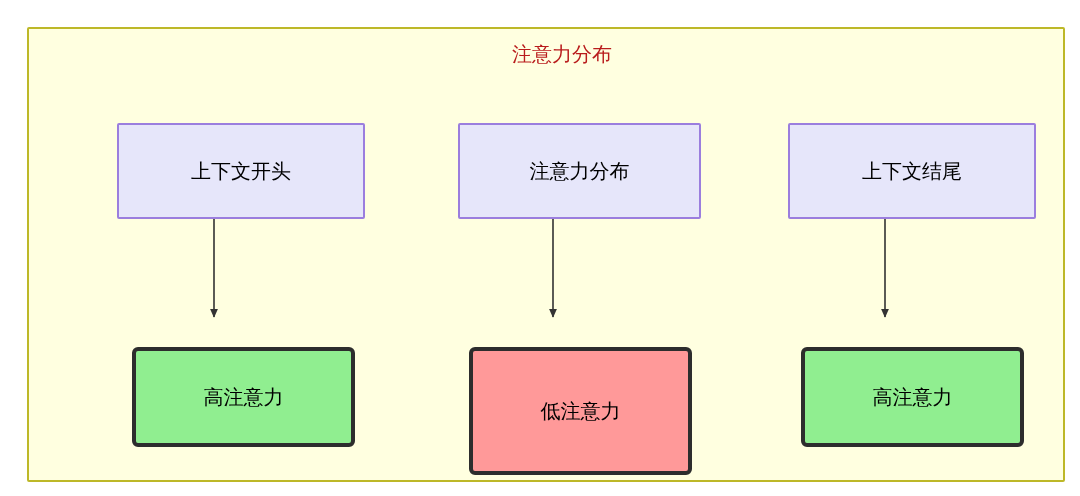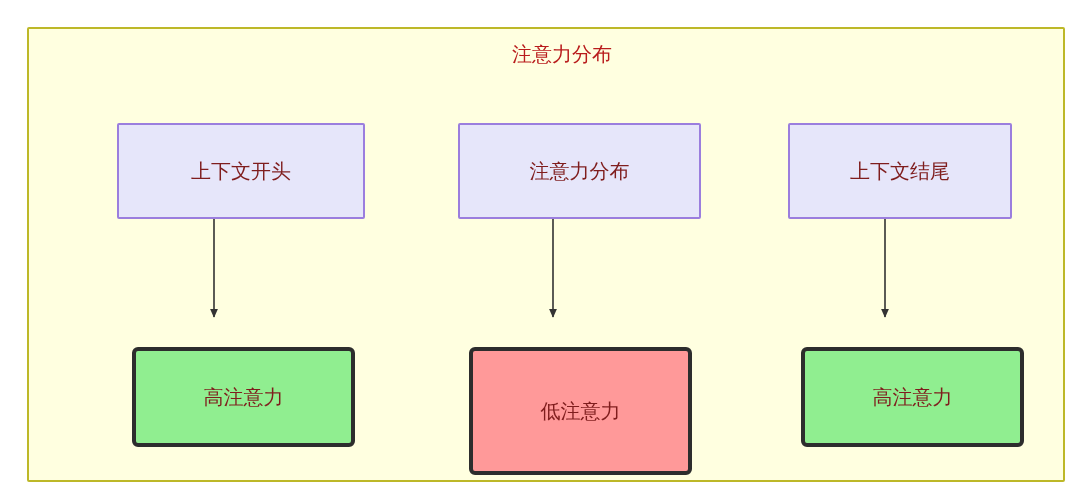--- a/index.html
+++ b/index.html
@@ -47,21 +47,21 @@
   }
 
   
   .node {
     position: absolute;
     box-sizing: border-box;
     display: flex;
     align-items: center;
     justify-content: center;
     font-size: 20px;
-    color: #7f1d1d;
+    color: #000000;
     line-height: 1.2;
     white-space: nowrap;
     font-family: Liberation Serif, serif;
   }
 
   .node.context {
     background: #e6e6fa;
     border: 2px solid #9b7ede;
     border-radius: 2px;
   }
@@ -70,21 +70,21 @@
     border: 4px solid #2d2d2d;
     border-radius: 6px;
   }
 
   .node.attn.high { background: #90ee90; }
   .node.attn.low  { background: #ff9999; }
 
   
   #node-top-0 { left: 88px;  top: 94px; width: 248px; height: 96px; }
   #node-top-1 { left: 429px; top: 94px; width: 243px; height: 96px; }
-  #node-top-2 { left: 759px; top: 94px; width: 224px; height: 96px; }
+  #node-top-2 { left: 759px; top: 94px; width: 248px; height: 96px; }
 
   
   #node-bot-0 { left: 103px; top: 318px; width: 223px; height: 100px; }
   #node-bot-1 { left: 440px; top: 318px; width: 223px; height: 128px; }
   #node-bot-2 { left: 772px; top: 318px; width: 223px; height: 100px; }
 
   
   #edges {
     position: absolute;
     left: 0;

